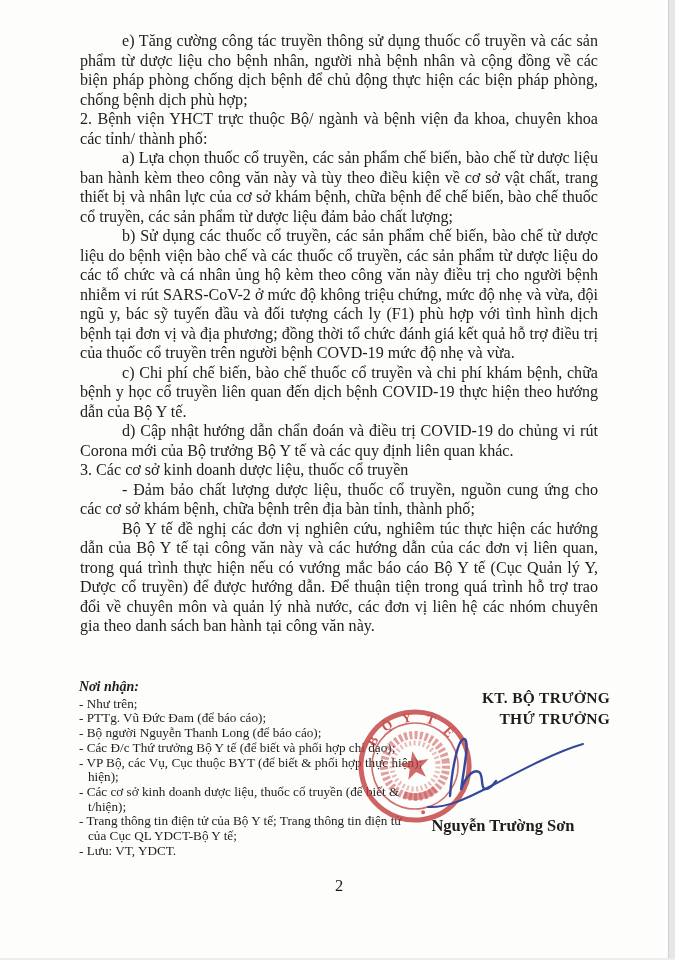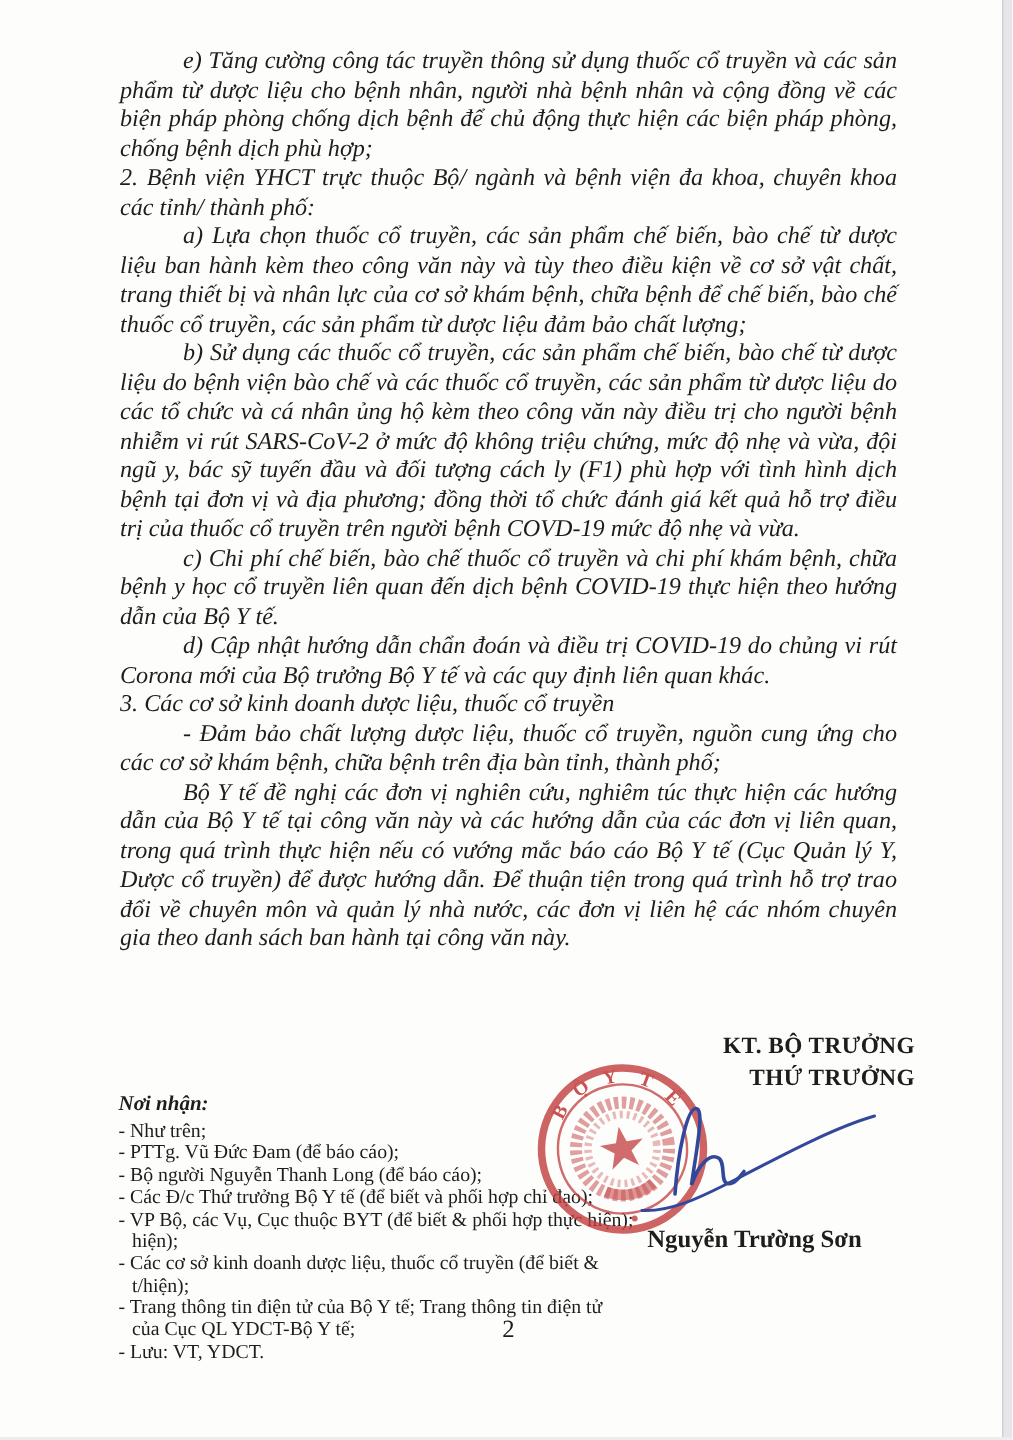--- a/index.html
+++ b/index.html
@@ -6,26 +6,26 @@
   .page{
     position:relative;width:675px;height:960px;background:#fdfdfc;
     font-family:"Liberation Serif", serif;color:#1d1d1d;overflow:hidden;
   }
   .edge-right{position:absolute;right:0;top:0;width:6px;height:100%;
     background:#e6e6e8;border-left:1px solid #d0d0d3;}
   .edge-bottom{position:absolute;left:0;bottom:0;width:100%;height:2px;background:#ededee;}
 
   .content{
     position:absolute;left:80px;top:31px;width:518px;z-index:1;
-    font-size:16.1px;line-height:19.5px;text-align:justify;font-style:italic;
+    font-size:16.1px;line-height:19.5px;text-align:justify;
   }
   .para{margin:0;}
   .para.ind{text-indent:42px;}
 
-  .recipients{position:absolute;left:79px;top:730px;z-index:1;font-size:13.2px;line-height:14.7px;}
+  .recipients{position:absolute;left:79px;top:680px;z-index:1;font-size:13.2px;line-height:14.7px;}
   .recipients-heading{font-weight:bold;font-style:italic;font-size:14px;margin-bottom:2px;}
   .rcpt{white-space:nowrap;}
   .rcpt.cont{padding-left:9px;}
 
   .sign-block{position:absolute;left:398px;top:687px;width:212px;text-align:right;z-index:2;}
   .sign-title{font-weight:bold;font-size:15.5px;line-height:21px;letter-spacing:.3px;white-space:nowrap;}
   .signer{position:absolute;left:393px;top:816px;width:220px;text-align:center;
     font-weight:bold;font-size:16.5px;z-index:2;white-space:nowrap;}
 
   .stamp-svg{position:absolute;left:355px;top:706px;z-index:3;opacity:.88;}

